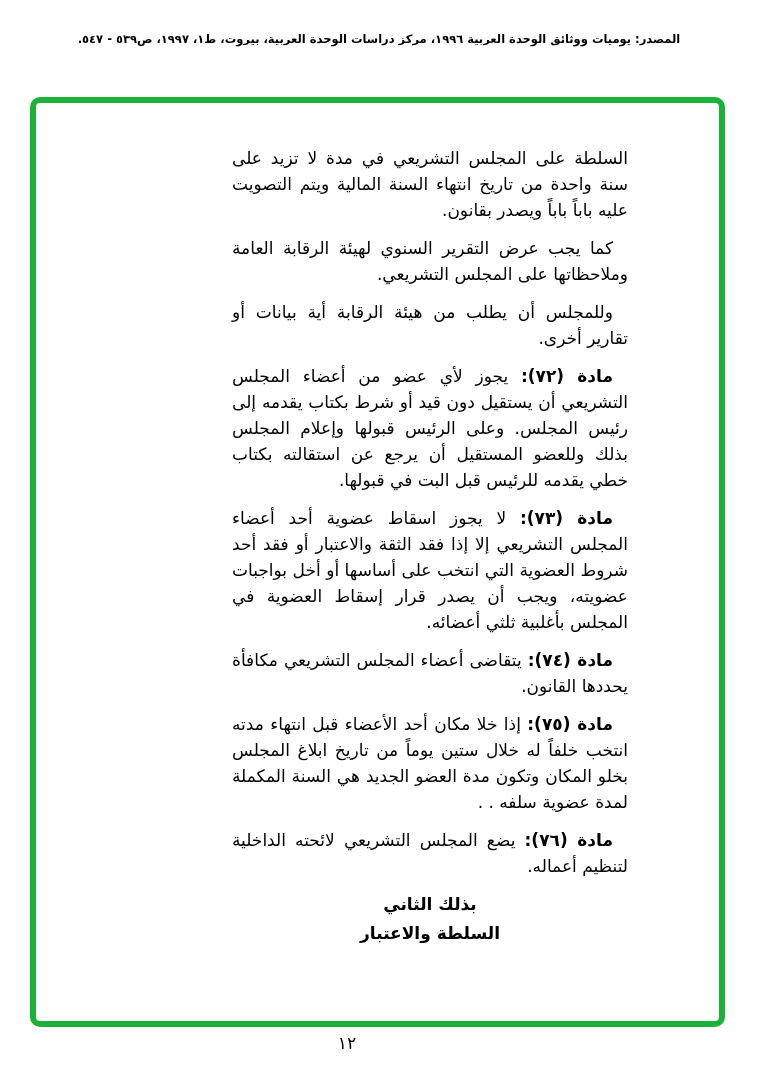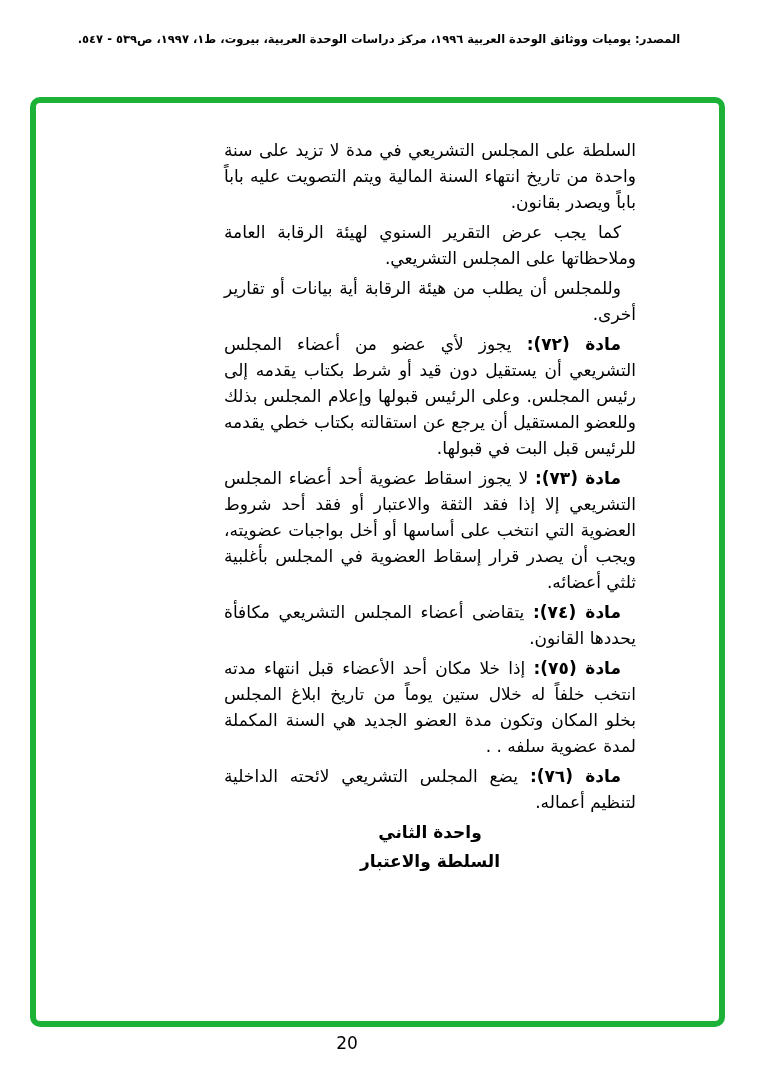--- a/index.html
+++ b/index.html
@@ -28,21 +28,21 @@
     box-sizing: border-box;
     background: #ffffff;
   }
   .text-column {
     position: absolute; top: 30px; right: 79px; width: 420px;
     direction: rtl;
     text-align: justify;
     font-size: 17px;
     line-height: 26px;
   }
-  .para { margin: 4px; text-indent: 15px; }
+  .para { margin: 12px; text-indent: 15px; }
   .para.flush { text-indent: 0; }
   .article-label { font-weight: bold; }
   .heading {
     font-weight: bold; text-align: center; text-indent: 0;
     margin: 2px 0; font-size: 17px; line-height: 27px;
   }
   .page-footer {
     position: absolute; top: 1033px; left: 0; width: 758px;
     text-align: center;
   }
@@ -85,22 +85,22 @@
     <p class="para">
       <span class="article-label">مادة (٧٥):</span>
       <span>إذا خلا مكان أحد الأعضاء قبل انتهاء مدته انتخب خلفاً له خلال ستين يوماً من تاريخ ابلاغ المجلس بخلو المكان وتكون مدة العضو الجديد هي السنة المكملة لمدة عضوية سلفه . .</span>
     </p>
 
     <p class="para">
       <span class="article-label">مادة (٧٦):</span>
       <span>يضع المجلس التشريعي لائحته الداخلية لتنظيم أعماله.</span>
     </p>
 
-    <p class="para heading">واحدة الثاني</p>
+    <p class="para heading">بذلك الثاني</p>
     <p class="para heading">السلطة والاعتبار</p>
 
 
   </div>
 </div>
 
 <footer class="page-footer">
-  <span class="page-number">20</span>
+  <span class="page-number">١٢</span>
 </footer>
 
 </body></html>

